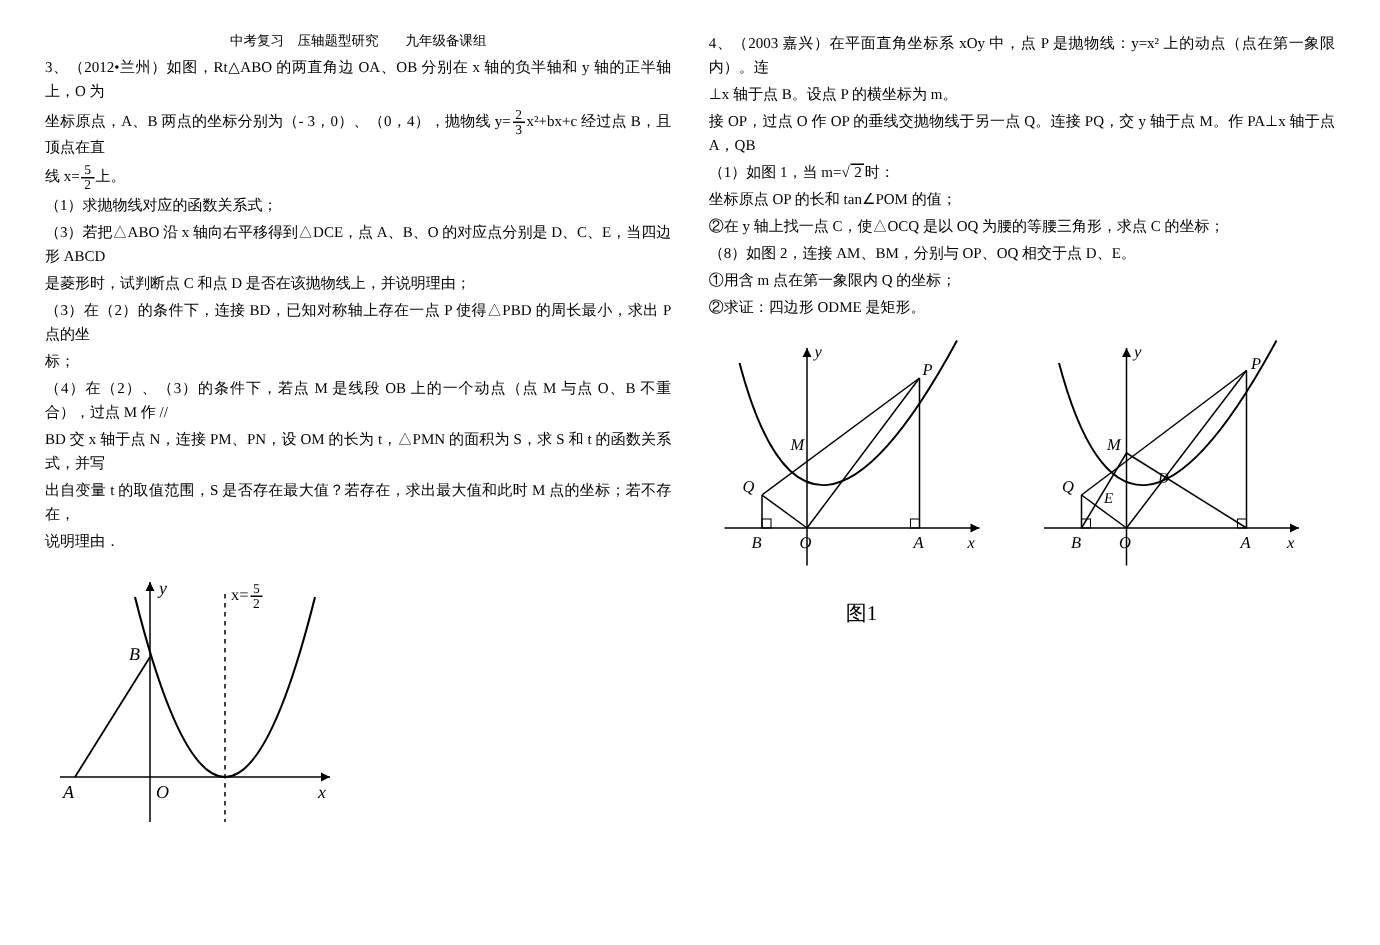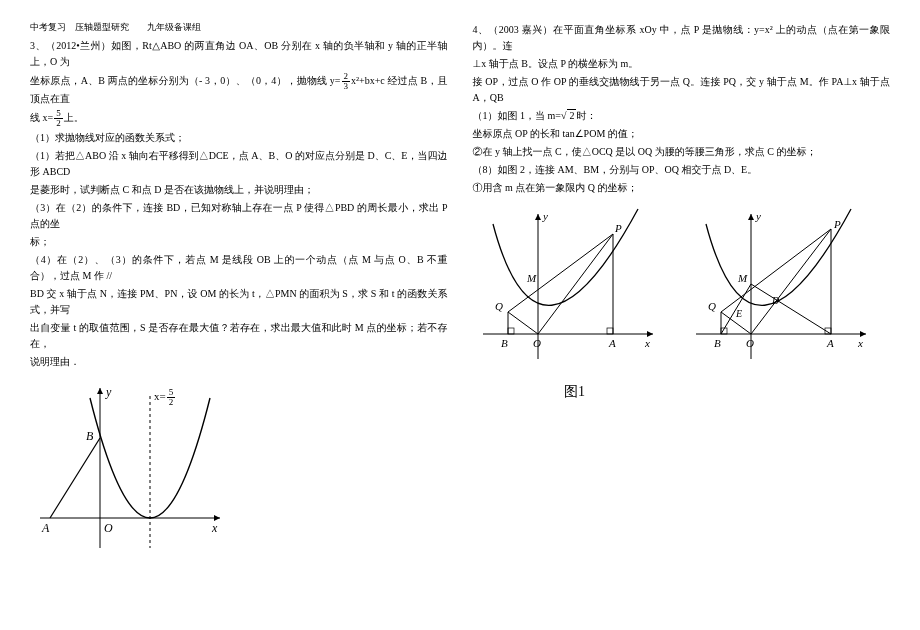--- a/index.html
+++ b/index.html
@@ -18,20 +18,21 @@
       padding: 20px 30px;
       gap: 25px;
     }
     .col {
       flex: 1;
       min-width: 0;
     }
     .header {
       font-size: 9px;
       margin-bottom: 4px;
+      text-align: center;
     }
     .para {
       margin: 2px 0;
       text-align: justify;
     }
     .frac {
       display: inline-flex;
       flex-direction: column;
       vertical-align: middle;
       text-align: center;
@@ -73,21 +74,21 @@
           <span class="den">3</span>
         </span><span>x²+bx+c 经过点 B，且顶点在直</span>
     </div>
     <div class="para">
       <span>线 x=</span><span class="frac">
           <span class="num">5</span>
           <span class="den">2</span>
         </span><span>上。</span>
     </div>
     <div class="para">（1）求抛物线对应的函数关系式；</div>
-    <div class="para">（1）若把△ABO 沿 x 轴向右平移得到△DCE，点 A、B、O 的对应点分别是 D、C、E，当四边形 ABCD</div>
+    <div class="para">（3）若把△ABO 沿 x 轴向右平移得到△DCE，点 A、B、O 的对应点分别是 D、C、E，当四边形 ABCD</div>
     <div class="para">是菱形时，试判断点 C 和点 D 是否在该抛物线上，并说明理由；</div>
     <div class="para">（3）在（2）的条件下，连接 BD，已知对称轴上存在一点 P 使得△PBD 的周长最小，求出 P 点的坐</div>
     <div class="para">标；</div>
     <div class="para">（4）在（2）、（3）的条件下，若点 M 是线段 OB 上的一个动点（点 M 与点 O、B 不重合），过点 M 作 //</div>
     <div class="para">BD 交 x 轴于点 N，连接 PM、PN，设 OM 的长为 t，△PMN 的面积为 S，求 S 和 t 的函数关系式，并写</div>
     <div class="para">出自变量 t 的取值范围，S 是否存在最大值？若存在，求出最大值和此时 M 点的坐标；若不存在，</div>
     <div class="para">说明理由．</div>
 
     <div class="figwrap" style="position:relative;">
       <svg width="200" height="180" viewBox="0 0 200 180">
@@ -122,20 +123,21 @@
     <div class="para">4、（2003 嘉兴）在平面直角坐标系 xOy 中，点 P 是抛物线：y=x² 上的动点（点在第一象限内）。连</div>
     <div class="para">⊥x 轴于点 B。设点 P 的横坐标为 m。</div>
     <div class="para">接 OP，过点 O 作 OP 的垂线交抛物线于另一点 Q。连接 PQ，交 y 轴于点 M。作 PA⊥x 轴于点 A，QB</div>
     <div class="para">
       <span>（1）如图 1，当 m=</span><span>√</span><span class="sqrt">2</span><span>时：</span>
     </div>
     <div class="para">坐标原点 OP 的长和 tan∠POM 的值；</div>
     <div class="para">②在 y 轴上找一点 C，使△OCQ 是以 OQ 为腰的等腰三角形，求点 C 的坐标；</div>
     <div class="para">（8）如图 2，连接 AM、BM，分别与 OP、OQ 相交于点 D、E。</div>
     <div class="para">①用含 m 点在第一象限内 Q 的坐标；</div>
+    <div class="para">②求证：四边形 ODME 是矩形。</div>
 
     <div class="dualfig">
       <div class="figbox">
         <svg width="190" height="160" viewBox="0 0 190 160">
           <line x1="10" y1="130" x2="180" y2="130" stroke="#000"></line>
           <polygon points="180,130 174,127 174,133" fill="#000"></polygon>
           <line x1="65" y1="155" x2="65" y2="10" stroke="#000"></line>
           <polygon points="65,10 62,16 68,16" fill="#000"></polygon>
 
           <path d="M 20 20 Q 65 190 165 5" fill="none" stroke="#000" stroke-width="1.3"></path>

